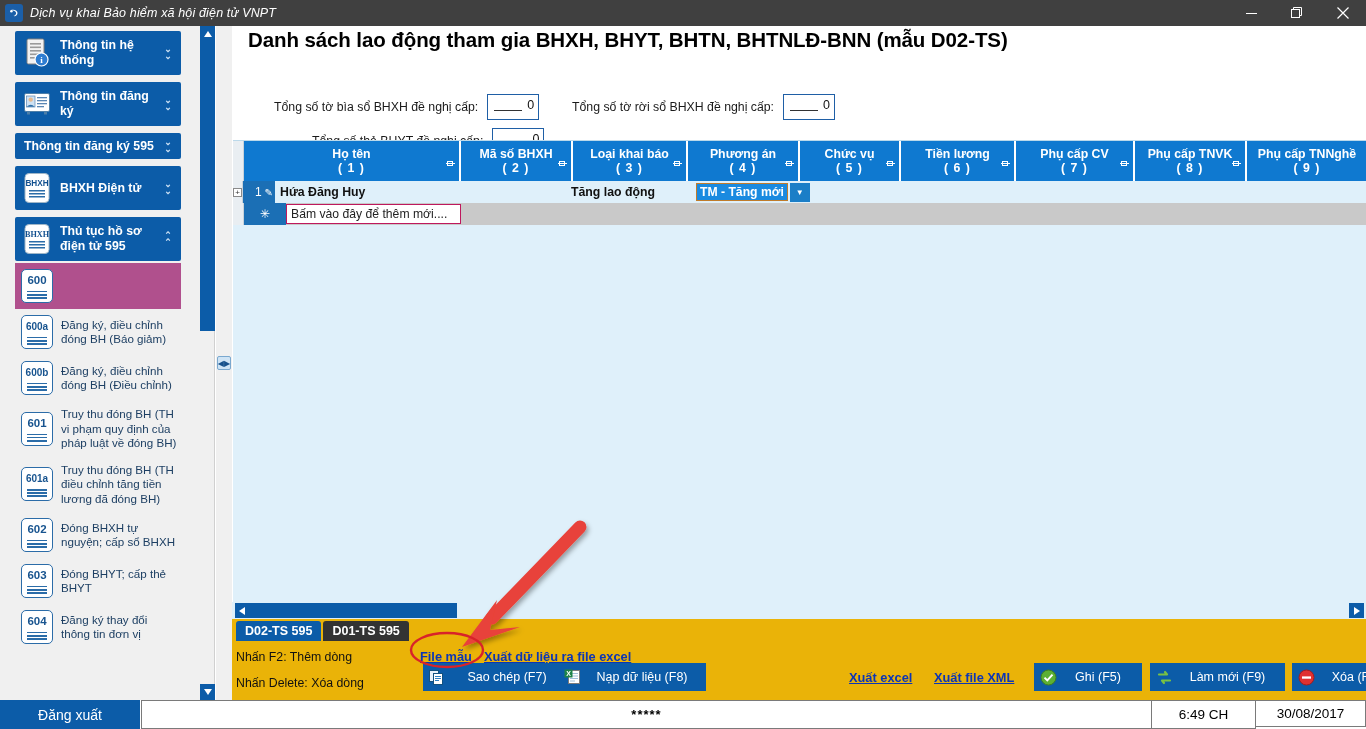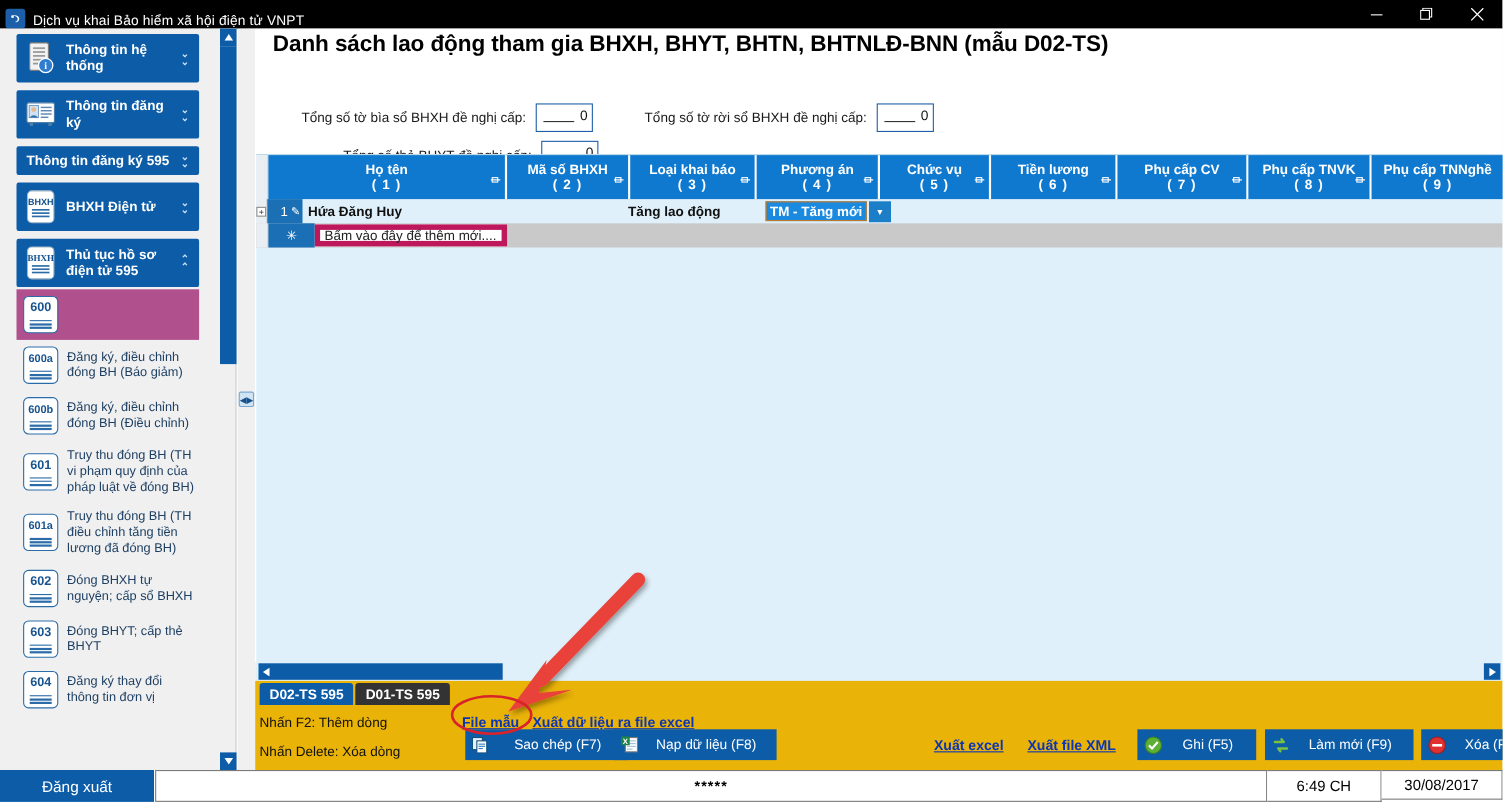--- a/index.html
+++ b/index.html
@@ -7,21 +7,21 @@
     width: 1366px; height: 729px;
     overflow: hidden;
     font-family: "Liberation Sans", sans-serif;
     background: #ffffff;
   }
   #app { position: relative; width: 1366px; height: 729px; }
 
   
   .titlebar {
     position: absolute; left: 0; top: 0; width: 1366px; height: 26px;
-    background: #000000; display: flex; align-items: flex-end;
+    background: #404040; display: flex; align-items: center; font-style: italic;
   }
   .title-icon {
     width: 18px; height: 18px; margin-left: 5px; margin-right: 7px;
     border-radius: 3px; background: #1b5fa8;
     display: flex; align-items: center; justify-content: center;
     flex: 0 0 auto;
   }
   .title-icon svg { display: block; }
   .title-text {
     color: #ffffff; font-size: 12.5px; letter-spacing: .15px; flex: 1 1 auto;
@@ -191,21 +191,21 @@
   }
   .grow .numcell .pencil { margin-left: 3px; font-size: 10px; }
   .cell {
     display: flex; align-items: center; font-size: 12.3px; color: #111;
     padding: 0 5px; flex: 0 0 auto; overflow: hidden; white-space: nowrap;
   }
   .row-data { background: #dff0fa; }
   .row-new { background: #c9c9c9; }
   .row-new .numcell { background: #1b6fb5; }
   .newcell {
-    background: #fff; border: 5px solid #be185d; font-size: 12.2px;
+    background: #fff; border: 1px solid #be185d; font-size: 12.2px;
     color: #222; display: flex; align-items: center; padding: 0 4px;
     height: 20px; margin-top: 1px;
   }
   .combo-sel {
     background: #1a8ae0; color: #fff; font-weight: bold; font-size: 12.2px;
     border: 1px solid #c07b2a; padding: 0 3px; display:flex; align-items:center;
     height: 18px;
   }
   .combo-btn {
     width: 20px; height: 19px; background: #1b7ec7; color: #fff; display: flex;
@@ -521,21 +521,21 @@
     <div class="page-title">Danh sách lao động tham gia BHXH, BHYT, BHTN, BHTNLĐ-BNN (mẫu D02-TS)</div>
 
     <div class="sumrow" style="left:42px; top:68px;">
       <span class="lbl">Tổng số tờ bìa sổ BHXH đề nghị cấp:</span>
       <span class="numbox">
         <span class="rule"></span>
         <span class="val">0</span>
       </span>
     </div>
 
-    <div class="sumrow" style="left:354px; top:68px;">
+    <div class="sumrow" style="left:340px; top:68px;">
       <span class="lbl">Tổng số tờ rời sổ BHXH đề nghị cấp:</span>
       <span class="numbox">
         <span class="rule"></span>
         <span class="val">0</span>
       </span>
     </div>
 
     <div class="sumrow" style="left:80px; top:102px;">
       <span class="lbl">Tổng số thẻ BHYT đề nghị cấp:</span>
       <span class="numbox">

